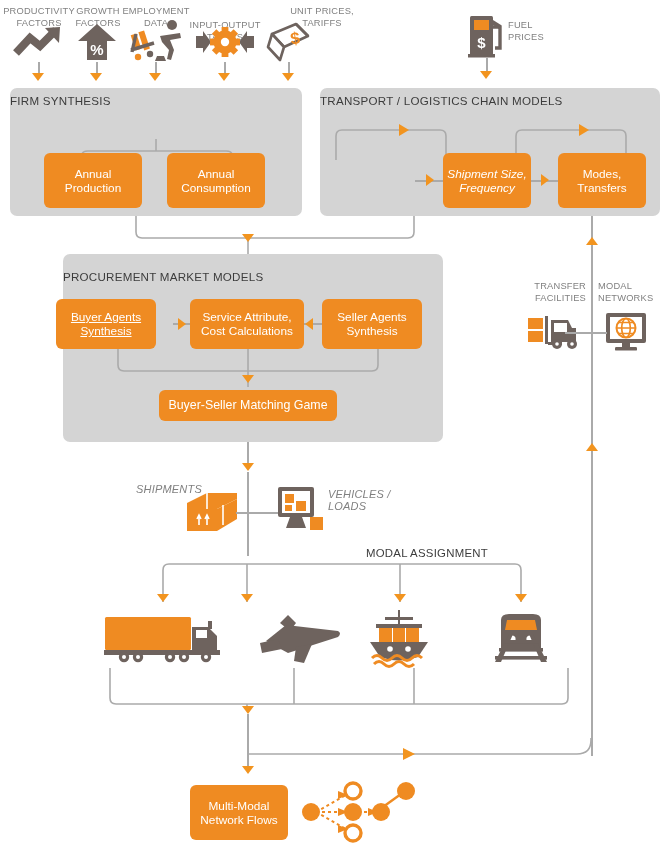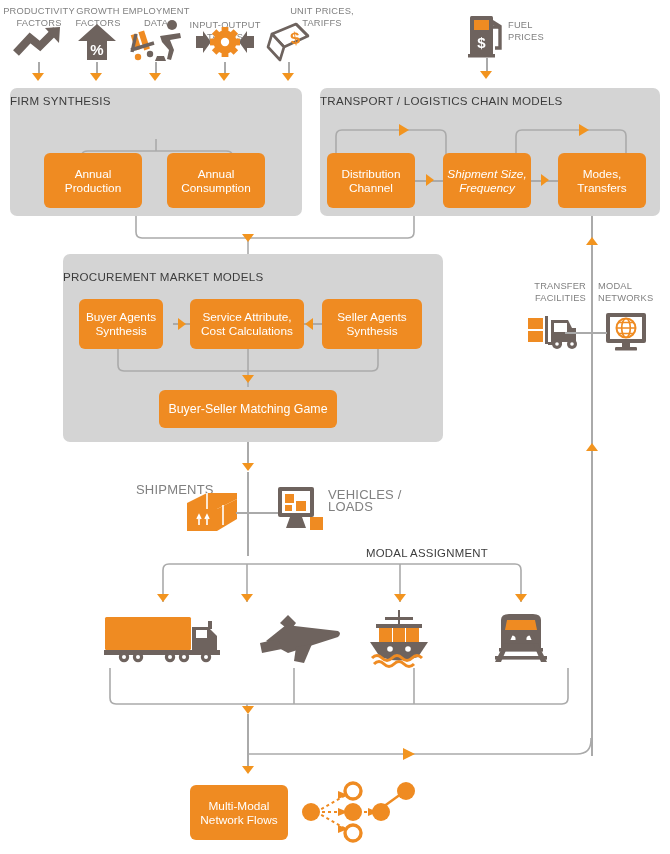--- a/index.html
+++ b/index.html
@@ -13,21 +13,21 @@
     position:absolute;text-align:center;color:#808080;
     font-size:9.3px;line-height:11.5px;letter-spacing:.2px;font-family:"Liberation Sans",sans-serif;
   }
   .side-label{
     position:absolute;color:#808080;font-size:9.3px;line-height:11.5px;letter-spacing:.2px;
   }
   .panel-title{
     position:absolute;color:#3c3c3c;font-size:11.6px;letter-spacing:.25px;
   }
   .flow-label{
-    position:absolute;color:#808080;font-size:13px;line-height:11.5px;letter-spacing:.2px;
+    position:absolute;color:#808080;font-size:11px;line-height:11.5px;letter-spacing:.2px;font-style:italic;
   }
   .modal-assign{
     position:absolute;color:#3c3c3c;font-size:11.4px;letter-spacing:.25px;
   }
 
   
   .panel{position:absolute;background:#d4d4d4;border-radius:7px;}
 
   
   .obox{
@@ -185,26 +185,20 @@
   <div class="panel" style="left:320px;top:88px;width:340px;height:128px;"></div>
   <div class="panel-title" style="left:320px;top:94px;width:340px;">TRANSPORT / LOGISTICS CHAIN MODELS</div>
 
   <svg class="abs" style="left:330px;top:126px;" width="320" height="36" viewBox="0 0 320 36">
     <path d="M6 34 L6 10 Q6 4 12 4 L110 4 Q116 4 116 10 L116 34" stroke="#aaaaaa" stroke-width="1.6" fill="none"></path>
     <path d="M79 4 L69 -2 L69 10 Z" fill="#f2941f"></path>
     <path d="M186 34 L186 10 Q186 4 192 4 L290 4 Q296 4 296 10 L296 34" stroke="#aaaaaa" stroke-width="1.6" fill="none"></path>
     <path d="M259 4 L249 -2 L249 10 Z" fill="#f2941f"></path>
   </svg>
 
-  <div class="obox small" style="left:327px;top:153px;width:88px;height:55px;">
-    <span>
-      <span>Distribution</span><br>
-      <span>Channel</span>
-    </span>
-  </div>
   <div class="obox small" style="left:443px;top:153px;width:88px;height:55px;font-style:italic;">
     <span>
       <span>Shipment Size,</span><br>
       <span>Frequency</span>
     </span>
   </div>
   <div class="obox small" style="left:558px;top:153px;width:88px;height:55px;">
     <span>
       <span>Modes,</span><br>
       <span>Transfers</span>
@@ -218,21 +212,21 @@
 
   <svg class="abs" style="left:130px;top:216px;" width="290" height="38" viewBox="0 0 290 38">
     <path d="M6 0 L6 16 Q6 22 12 22 L278 22 Q284 22 284 16 L284 0" stroke="#aaaaaa" stroke-width="1.6" fill="none"></path>
     <path d="M118 22 L118 38" stroke="#aaaaaa" stroke-width="1.6" fill="none"></path>
   </svg>
   <div class="arr-down" style="left:242px;top:234px;"></div>
 
   <div class="panel" style="left:63px;top:254px;width:380px;height:188px;"></div>
   <div class="panel-title" style="left:63px;top:270px;width:380px;">PROCUREMENT MARKET MODELS</div>
 
-  <div class="obox small" style="left:79px;top:299px;width:84px;height:50px;">
+  <div class="obox small" style="left:56px;top:299px;width:100px;height:50px;text-decoration:underline;">
     <span>
       <span>Buyer Agents</span><br>
       <span>Synthesis</span>
     </span>
   </div>
   <div class="obox small" style="left:190px;top:299px;width:114px;height:50px;">
     <span>
       <span>Service Attribute,</span><br>
       <span>Cost Calculations</span>
     </span>
@@ -246,21 +240,21 @@
   <div class="hline" style="left:173px;top:323px;width:17px;"></div>
   <div class="arr-right" style="left:178px;top:318px;"></div>
   <div class="hline" style="left:304px;top:323px;width:18px;"></div>
   <div class="arr-left" style="left:305px;top:318px;"></div>
 
   <svg class="abs" style="left:112px;top:349px;" width="272" height="38" viewBox="0 0 272 38">
     <path d="M6 0 L6 16 Q6 22 12 22 L260 22 Q266 22 266 16 L266 0" stroke="#aaaaaa" stroke-width="1.6" fill="none"></path>
     <path d="M136 0 L136 38" stroke="#aaaaaa" stroke-width="1.6" fill="none"></path>
   </svg>
   <div class="arr-down" style="left:242px;top:375px;"></div>
-  <div class="obox" style="left:159px;top:390px;width:178px;height:38px;">
+  <div class="obox" style="left:159px;top:390px;width:178px;height:31px;">
     <span>Buyer-Seller Matching Game</span>
   </div>
 
   <div class="vline" style="left:591px;top:216px;height:540px;"></div>
   <div class="arr-up" style="left:586px;top:237px;"></div>
   <div class="arr-up" style="left:586px;top:443px;"></div>
 
   <div class="side-label" style="left:524px;top:281px;width:62px;text-align:right;">
     <div>TRANSFER</div>
     <div>FACILITIES</div>

